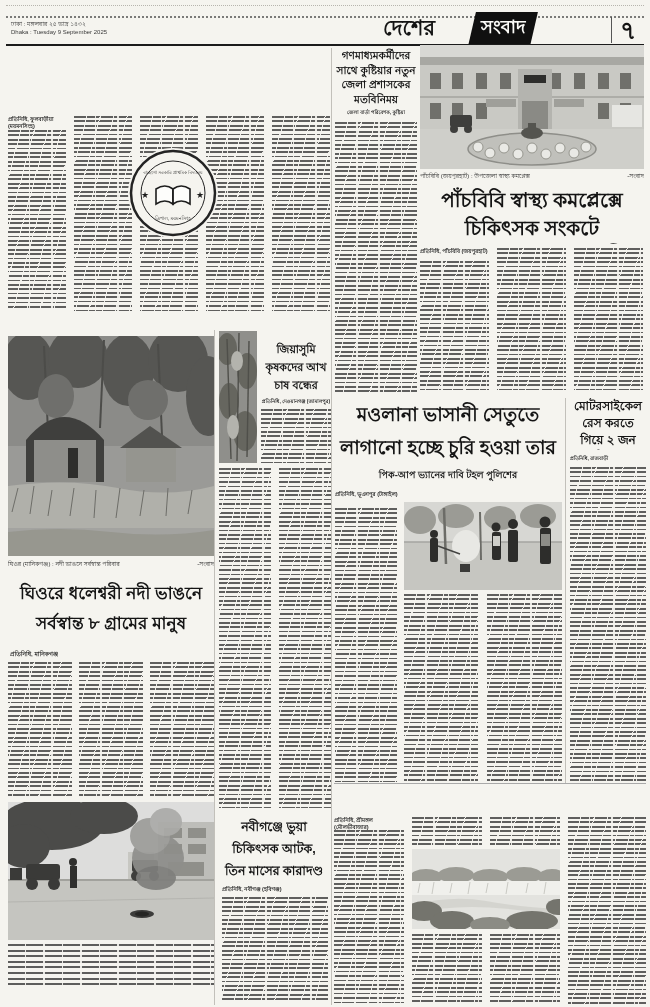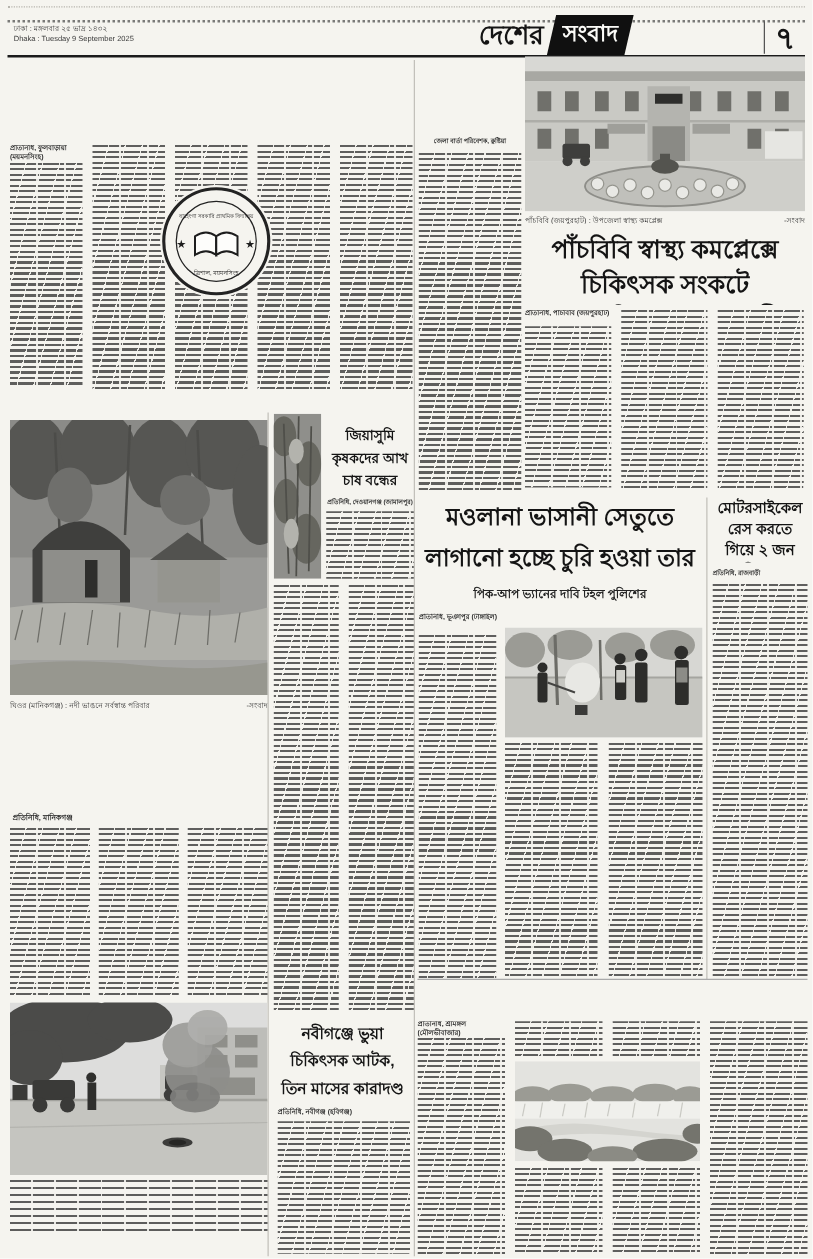--- a/index.html
+++ b/index.html
@@ -20,21 +20,21 @@
     background-image:
       repeating-linear-gradient(105deg, rgba(245,244,239,0) 0 12px, rgba(245,244,239,.95) 12px 13px),
       repeating-linear-gradient(to right, rgba(245,244,239,0) 0 21px, rgba(245,244,239,.9) 21px 22.5px),
       repeating-linear-gradient(to bottom, rgba(45,45,45,.75) 0 1.7px, rgba(45,45,45,0) 1.7px 4.4px);
   }
   .greek-cap{
     background-image:
       repeating-linear-gradient(to right, rgba(245,244,239,0) 0 17px, rgba(245,244,239,.9) 17px 18.5px),
       repeating-linear-gradient(to bottom, rgba(55,55,55,.8) 0 2px, rgba(55,55,55,0) 2px 5.6px);
   }
-  .row{display:flex;}
+  .row{display:flex;gap:31px;}
   .masthead-box{background:#101010;color:#fbfbf8;transform:skewX(-13deg);
        padding:1px 9px 2px 9px;margin-left:6px;}
   .masthead-box span{display:inline-block;transform:skewX(13deg);}
   .dotline{border-top:2px dotted #7a7a78;height:0;}
   .dotline-light{border-top:1px dotted #b7b5ae;height:0;}
 </style>
 </head>
 <body>
 
 <div class="page">
@@ -128,20 +128,21 @@
       </g>
       <rect x="0" y="192" width="206" height="28" fill="#a3a3a0"></rect>
       <path d="M0,196 Q50,190 103,196 T206,194 L206,220 L0,220 Z" fill="#97978f"></path>
     </svg>
   </div>
   <div class="abs row" style="left:8px;top:559px;width:206px;justify-content:space-between;">
     <div class="cap h-clip" style="width:175px;height:8px;">ঘিওর (মানিকগঞ্জ) : নদী ভাঙনে সর্বস্বান্ত পরিবার</div>
     <div class="credit">-সংবাদ</div>
   </div>
 
+  <div class="abs ctr headline h-clip" style="left:8px;top:579px;width:206px;height:64px;font-size:17px;line-height:30px;">ঘিওরে ধলেশ্বরী নদী ভাঙনে সর্বস্বান্ত ৮ গ্রামের মানুষ</div>
   <div class="abs byline h-clip" style="left:10px;top:649px;width:120px;height:9px;font-size:6px;">প্রতিনিধি, মানিকগঞ্জ</div>
 
   <div class="abs row" style="left:8px;top:662px;width:206px;height:136px;gap:7px;">
     <div class="greek" style="width:64px;height:136px;"></div>
     <div class="greek" style="width:64px;height:136px;"></div>
     <div class="greek" style="width:64px;height:136px;"></div>
   </div>
 
   <div class="abs" style="left:8px;top:802px;width:206px;height:138px;">
     <svg width="206" height="138" viewBox="0 0 206 138">
@@ -217,20 +218,21 @@
 
   <div class="abs row" style="left:219px;top:468px;width:112px;height:340px;gap:8px;">
     <div class="greek" style="width:52px;height:340px;"></div>
     <div class="greek" style="width:52px;height:340px;"></div>
   </div>
 
   <div class="abs ctr headline h-clip" style="left:221px;top:816px;width:106px;height:66px;font-size:12.5px;line-height:22px;">নবীগঞ্জে ভুয়া চিকিৎসক আটক, তিন মাসের কারাদণ্ড</div>
   <div class="abs byline h-clip" style="left:222px;top:886px;width:106px;height:8px;font-size:5.5px;">প্রতিনিধি, নবীগঞ্জ (হবিগঞ্জ)</div>
   <div class="abs greek" style="left:222px;top:897px;width:106px;height:106px;"></div>
 
+  <div class="abs ctr headline h-clip" style="left:335px;top:48px;width:82px;height:58px;font-size:10.5px;line-height:14.5px;">গণমাধ্যমকর্মীদের সাথে কুষ্টিয়ার নতুন জেলা প্রশাসকের মতবিনিময়</div>
   <div class="abs ctr byline h-clip" style="left:335px;top:109px;width:82px;height:8px;font-size:5px;">জেলা বার্তা পরিবেশক, কুষ্টিয়া</div>
   <div class="abs greek" style="left:335px;top:122px;width:82px;height:270px;"></div>
 
   <div class="abs" style="left:420px;top:45px;width:224px;height:124px;">
     <svg width="224" height="124" viewBox="0 0 224 124">
       <rect width="224" height="124" fill="#d8d8d4"></rect>
       <rect x="0" y="12" width="224" height="8" fill="#a8a8a3"></rect>
       <rect x="0" y="20" width="224" height="64" fill="#c9c9c4"></rect>
       <line x1="0" y1="52" x2="224" y2="52" stroke="#adada8" stroke-width="2"></line>
       <g fill="#70706b">

